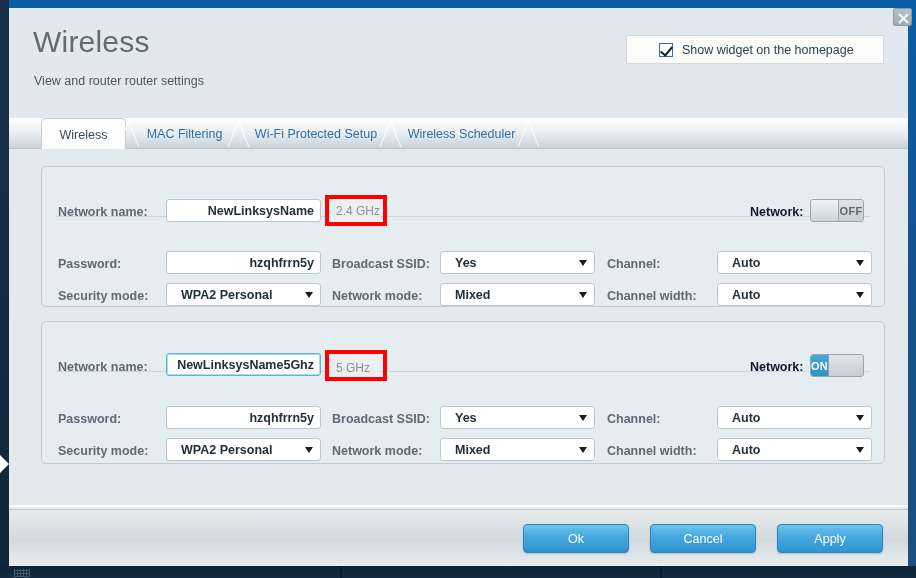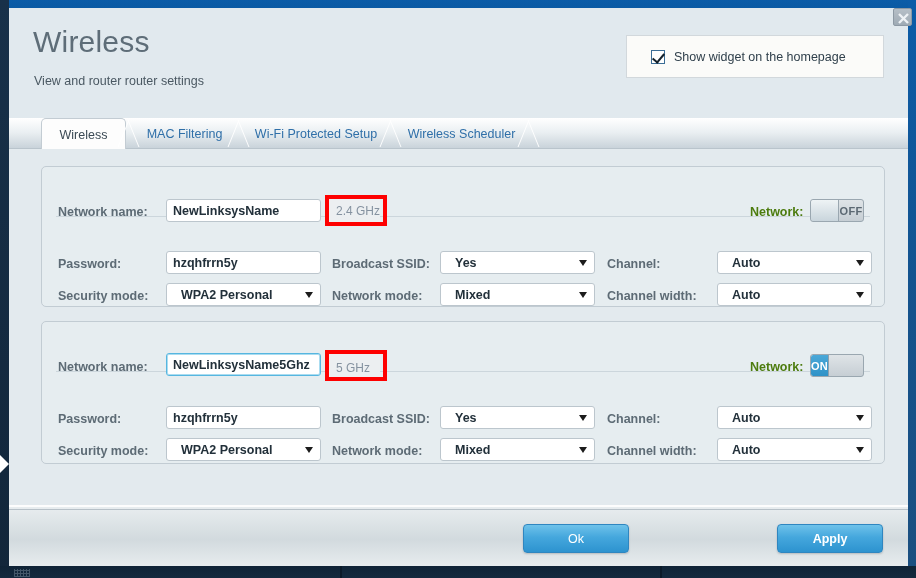--- a/index.html
+++ b/index.html
@@ -65,25 +65,25 @@
     position: absolute; left: 24px; top: 17px;
     font-size: 30px; font-weight: 400; color: #5e6d78;
     letter-spacing: .2px;
   }
   #page-subtitle {
     position: absolute; left: 25px; top: 66px;
     font-size: 12.5px; color: #4a5862;
   }
   #widget-checkbox-row {
     position: absolute; left: 617px; top: 27px;
-    width: 258px; height: 43px;
+    width: 258px; height: 29px;
     background: #fbfbf9;
     border: 1px solid #d2d8dc;
     display: flex; align-items: center; gap: 9px;
-    padding-left: 24px;
+    padding-left: 32px;
   }
   #widget-checkbox {
     width: 14px; height: 14px;
     background: #fff;
     border: 1px solid #3b6d96;
     position: relative; flex: none;
   }
   #widget-checkbox::after {
     content: ""; position: absolute;
     left: 3px; top: 0px; width: 5px; height: 10px;
@@ -166,20 +166,21 @@
   .text-input {
     position: absolute;
     height: 23px;
     background: #fff;
     border: 1px solid #bcc6cd;
     border-radius: 3px;
     font-family: "Liberation Sans", sans-serif;
     font-size: 12.5px; color: #22303a; font-weight: bold;
     padding: 0 6px;
     outline: none;
+    text-align: right;
   }
   .text-input.focused { border: 1px solid #56b6e0; box-shadow: 0 0 0 1px #aadcf0 inset; }
 
   .select-box {
     position: absolute;
     height: 23px;
     background: #fff;
     border: 1px solid #bcc6cd;
     border-radius: 3px;
     font-size: 12.5px; color: #22303a; font-weight: bold;
@@ -204,21 +205,21 @@
     background: #eceff1;
   }
   .band-highlight {
     position: absolute;
     border: 4px solid #fe0000;
     pointer-events: none;
   }
 
   .net-label {
     position: absolute;
-    font-size: 12.5px; color: #4d7c0f; font-weight: bold;
+    font-size: 12.5px; color: #0f172a; font-weight: bold;
   }
   .toggle {
     position: absolute;
     width: 54px; height: 23px;
     border: 1px solid #9aa7b0;
     border-radius: 3px;
     overflow: hidden;
     cursor: pointer;
     display: flex;
   }
@@ -266,21 +267,21 @@
     border: 1px solid #2f86c0;
     border-radius: 4px;
     background: linear-gradient(180deg,#6ec2ea 0%,#45a7dd 45%,#2d93cf 100%);
     color: #fff; font-size: 12.5px;
     font-family: "Liberation Sans", sans-serif;
     cursor: pointer;
     box-shadow: 0 1px 2px rgba(0,0,0,.18);
   }
   #btn-ok     { left: 514px; }
   #btn-cancel { left: 641px; }
-  #btn-apply  { left: 768px; font-weight: bold; }
+  #btn-apply  { left: 768px; }
 
   #cursor-arrow {
     position: absolute; left: 0px; top: 455px;
     width: 0; height: 0;
     border-top: 9px solid transparent;
     border-bottom: 9px solid transparent;
     border-left: 9px solid #ffffff;
   }
 </style>
 </head>
@@ -431,18 +432,19 @@
         <span>Auto</span>
         <span class="caret"></span>
       </div>
     </div>
 
   </div>
 
   <div id="footer">
     <div id="footer-hairline"></div>
     <button class="action-btn" id="btn-ok">Ok</button>
+    <button class="action-btn" id="btn-cancel">Cancel</button>
     <button class="action-btn" id="btn-apply">Apply</button>
   </div>
 
 </div>
 
 <div id="cursor-arrow"></div>
 
 </body></html>

